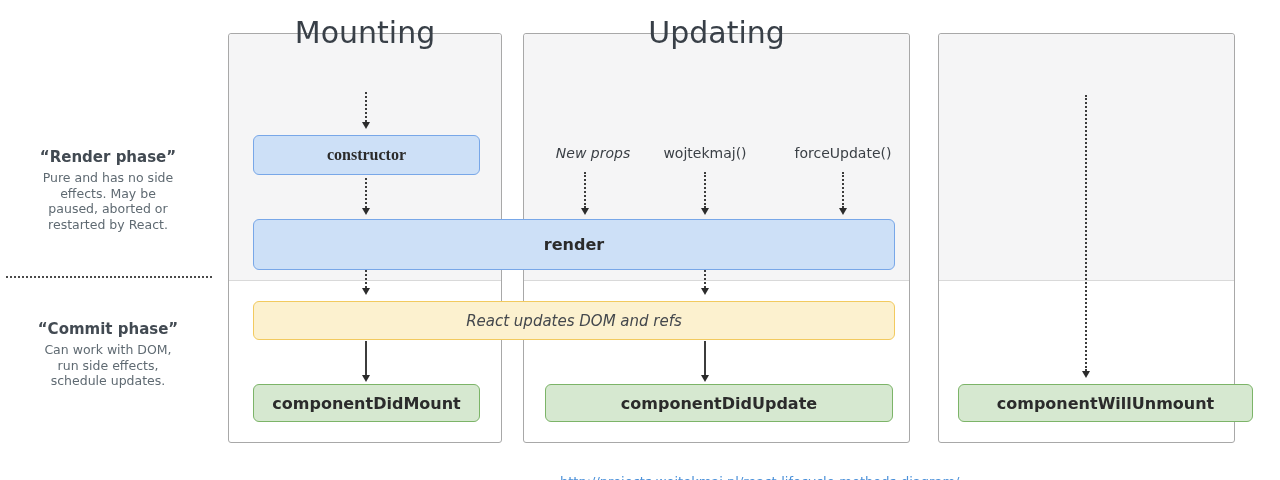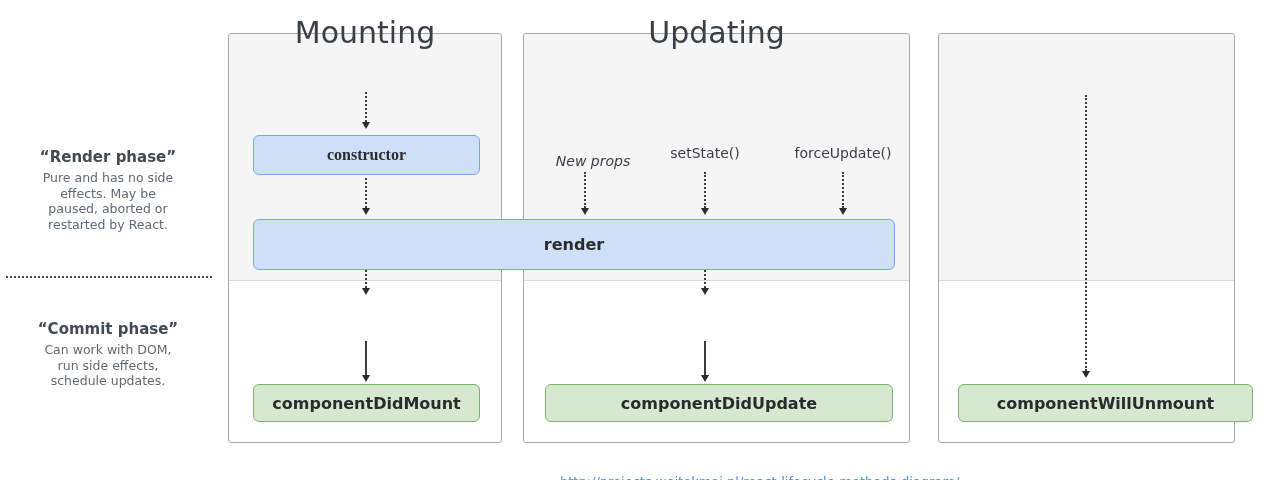--- a/index.html
+++ b/index.html
@@ -47,21 +47,21 @@
   .box-constructor{left:253px;top:135px;width:227px;height:40px;font-family:Liberation Serif, serif;}
   .box-render{left:253px;top:219px;width:642px;height:51px;}
   .box-react-updates{left:253px;top:301px;width:642px;height:39px;}
   .box-did-mount{left:253px;top:384px;width:227px;height:38px;}
   .box-did-update{left:545px;top:384px;width:348px;height:38px;}
   .box-will-unmount{left:958px;top:384px;width:295px;height:38px;}
 
   
   .trigger{position:absolute;top:145px;transform:translateX(-50%);font-size:14px;
     color:#3a3f45;z-index:2;white-space:nowrap;}
-  .trigger.italic{font-style:italic;margin-top:8px;}
+  .trigger.italic{font-style:italic;}
   .trig-1{left:593px;} .trig-2{left:705px;} .trig-3{left:843px;}
 
   
   .arr{position:absolute;width:0;z-index:2;}
   .arr.dotted{border-left:2px dotted var(--arrow);}
   .arr.solid{border-left:2px solid var(--arrow);}
   .arr::after{content:"";position:absolute;left:-5px;bottom:-7px;width:0;height:0;
     border:4px solid transparent;border-top:7px solid #2b2b2b;border-bottom:none;}
   .a1{left:365px;top:92px;height:30px;}
   .a2{left:365px;top:178px;height:30px;}
@@ -107,35 +107,36 @@
     <div class="col-top"></div>
   </div>
   <div class="col col-unmounting">
     <div class="col-top"></div>
   </div>
 
   <div class="col-title" style="left:228px;width:274px;">Mounting</div>
   <div class="col-title" style="left:523px;width:387px;">Updating</div>
 
   <span class="trigger italic trig-1">New props</span>
-  <span class="trigger trig-2">setState()</span>
+  <span class="trigger trig-2">wojtekmaj()</span>
   <span class="trigger trig-3">forceUpdate()</span>
 
   <div class="arr dotted a1"></div>
   <div class="arr dotted a2"></div>
   <div class="arr dotted a3"></div>
   <div class="arr solid a4"></div>
   <div class="arr dotted a5"></div>
   <div class="arr dotted a6"></div>
   <div class="arr dotted a7"></div>
   <div class="arr dotted a8"></div>
   <div class="arr solid a9"></div>
   <div class="arr dotted a10"></div>
 
   <div class="lbox blue box-constructor">constructor</div>
   <div class="lbox blue box-render">render</div>
+  <div class="lbox yellow box-react-updates">React updates DOM and refs</div>
   <div class="lbox green box-did-mount">componentDidMount</div>
   <div class="lbox green box-did-update">componentDidUpdate</div>
   <div class="lbox green box-will-unmount">componentWillUnmount</div>
 
   <a class="footer-caption">http://projects.wojtekmaj.pl/react-lifecycle-methods-diagram/</a>
 
 </div>
 
 </body></html>

